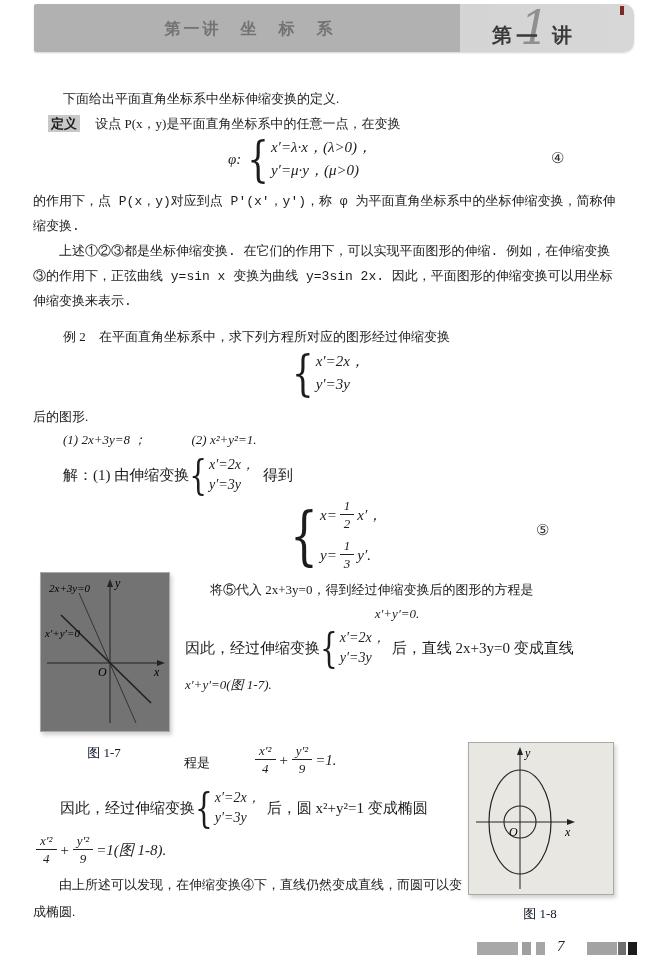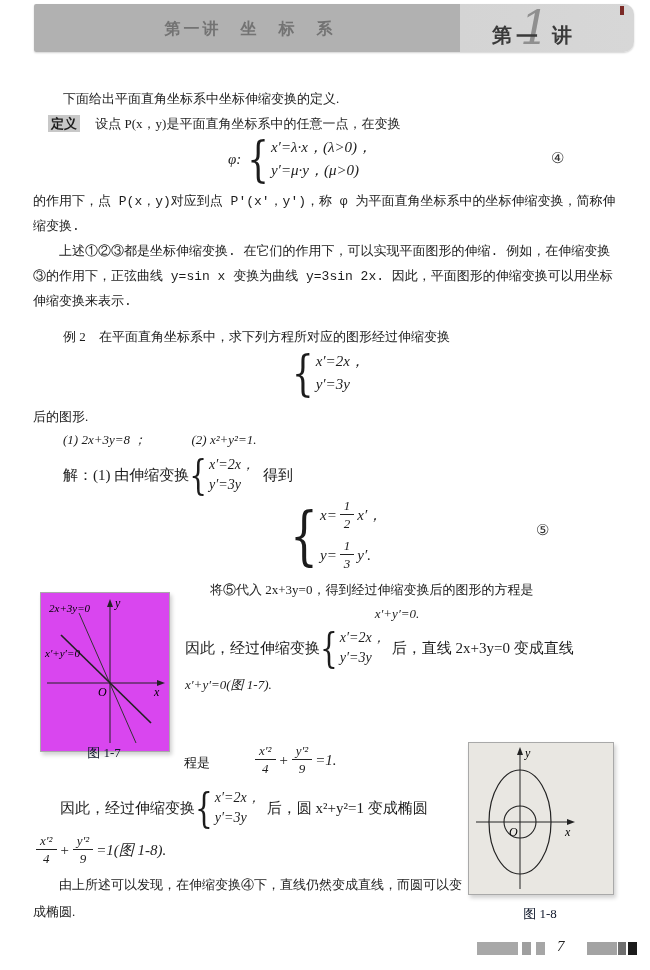--- a/index.html
+++ b/index.html
@@ -42,21 +42,21 @@
   .sys-s .rows .r{font-size:14px;line-height:20px;font-style:italic;}
   .flexrow{display:flex;align-items:center;}
   
   .frac{display:inline-flex;flex-direction:column;align-items:center;margin:0 3px;
     font-size:13px;font-style:italic;vertical-align:middle;}
   .frac .fn{padding:0 4px;border-bottom:1px solid #222;line-height:16px;}
   .frac .fd{line-height:17px;}
   .tag{font-size:15px;color:#333;}
   
   .figbox{border:1px solid #a9a9a9;box-shadow:2px 3px 4px rgba(0,0,0,.18);}
-  .fig17{left:40px;top:592px;width:128px;height:158px;background:#d946ef;}
+  .fig17{left:40px;top:572px;width:128px;height:158px;background:#737373;}
   .fig18{left:468px;top:742px;width:144px;height:151px;background:#e9e7e2;}
   .figcap{font-size:13px;color:#0f172a;}
   svg text{font-family:"Liberation Serif","DejaVu Serif",serif;}
   
   .fbar{top:942px;height:13px;}
   .pagenum{left:557px;top:938px;font-size:15px;font-style:italic;color:#222;}
 </style>
 </head>
 <body>
 

